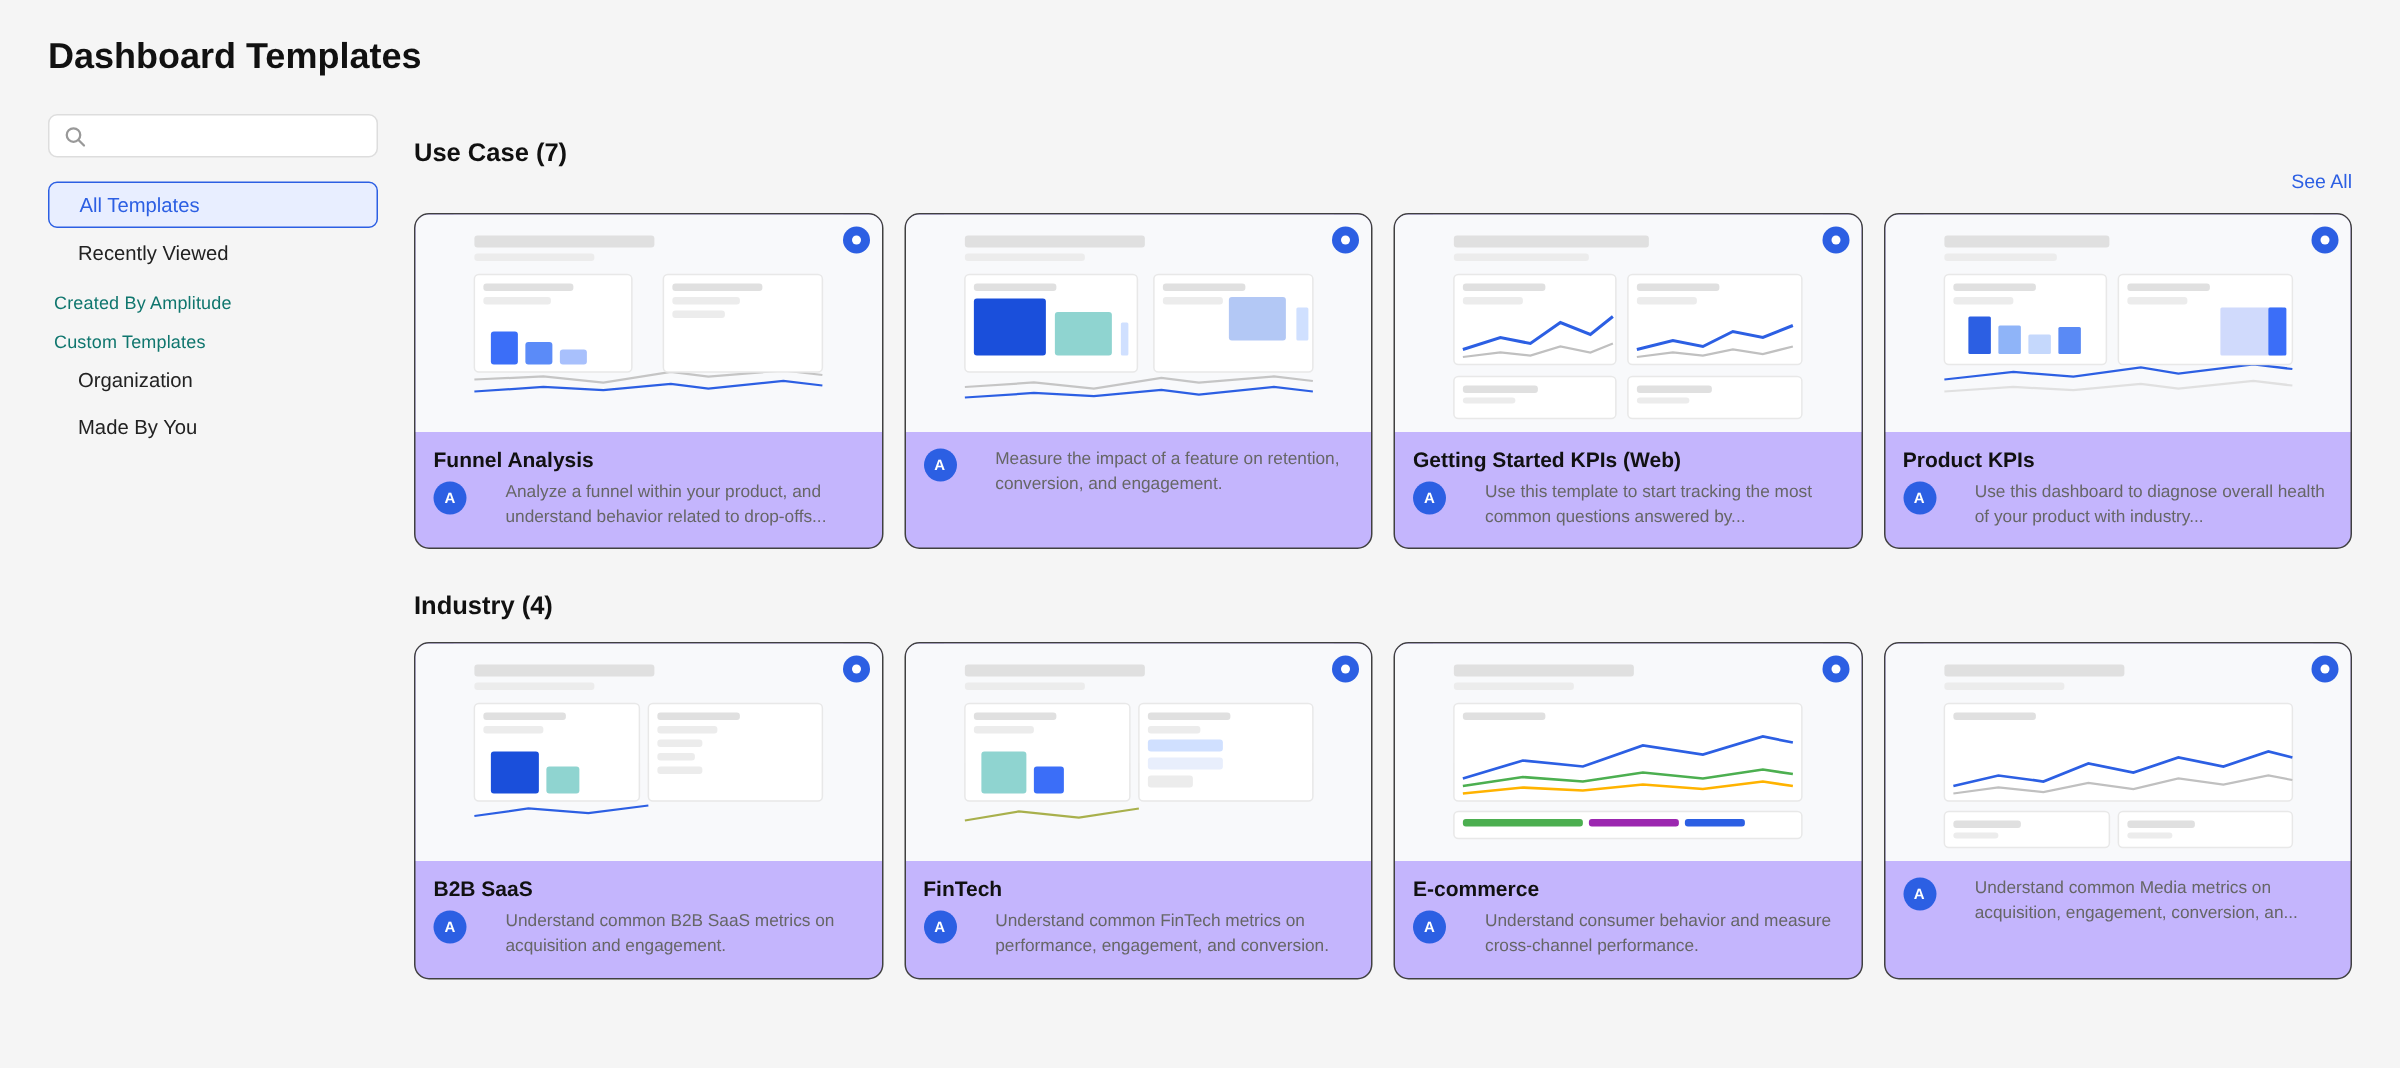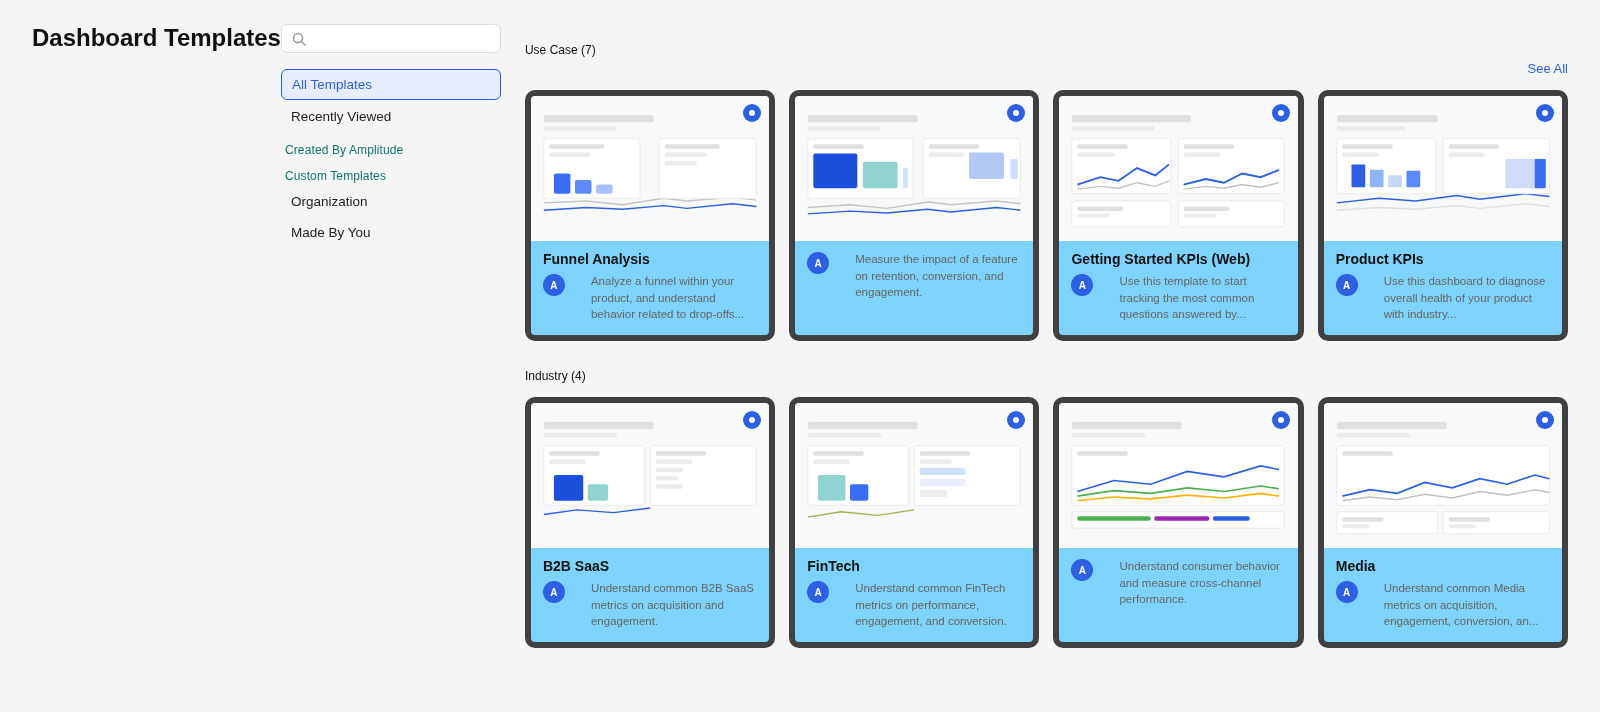--- a/index.html
+++ b/index.html
@@ -4,21 +4,21 @@
   <style>
     * { box-sizing: border-box; margin: 0; padding: 0; }
     body {
       font-family: -apple-system, BlinkMacSystemFont, 'Segoe UI', sans-serif;
       background: #f5f5f5;
       color: #333;
       font-size: 14px;
     }
     .page {
       display: flex;
-      flex-direction: row;
+      flex-direction: column;
       padding: 24px 32px;
       min-height: 712px;
     }
     .page-title {
       font-size: 24px;
       font-weight: 700;
       margin-bottom: 24px;
       color: #111;
     }
     .content {
@@ -54,21 +54,21 @@
       color: #333;
     }
     .sidebar-section-header {
       font-size: 12px;
       color: #0f766e;
       font-weight: 500;
       margin: 12px 0 4px 4px;
       letter-spacing: 0.01em;
     }
     .sidebar-item {
-      padding: 7px 10px;
+      padding: 7px 20px;
       border-radius: 6px;
       cursor: pointer;
       font-size: 13.5px;
       font-weight: 500;
       color: #222;
       margin-bottom: 2px;
     }
     .sidebar-item.active {
       background: #e8eeff;
       color: #2c5fe3;
@@ -81,41 +81,41 @@
     .section {
       margin-bottom: 28px;
     }
     .section-header {
       display: flex;
       align-items: center;
       justify-content: space-between;
       margin-bottom: 14px;
     }
     .section-title {
-      font-size: 12px;
-      font-weight: 400;
+      font-size: 17px;
+      font-weight: 700;
       color: #111;
     }
     .see-all-btn {
       font-size: 13px;
       color: #2c5fe3;
       cursor: pointer;
       background: none;
       border: none;
       font-weight: 500;
       margin-top: 37px;
     }
     .cards-grid {
       display: grid;
       grid-template-columns: repeat(4, 1fr);
       gap: 14px;
     }
     .card {
-      background: #7dd3fc;
-      border: 6px solid #404040;
+      background: #c4b5fd;
+      border: 1px solid #404040;
       border-radius: 10px;
       overflow: hidden;
       cursor: pointer;
       transition: box-shadow 0.15s;
     }
     .card-preview {
       height: 145px;
       background: #f8f9fb;
       position: relative;
       overflow: hidden;
@@ -447,20 +447,21 @@
                 <polyline points="20,100 60,96 100,98 140,94 180,97 220,92 240,95" fill="none" stroke="#ffb300" stroke-width="1.8"></polyline>
                 <rect x="14" y="112" width="232" height="18" rx="3" fill="#fff" stroke="#e8e8e8"></rect>
 
                 <rect x="20" y="117" width="80" height="5" rx="2" fill="#4caf50"></rect>
                 <rect x="104" y="117" width="60" height="5" rx="2" fill="#9c27b0"></rect>
                 <rect x="168" y="117" width="40" height="5" rx="2" fill="#2c5fe3"></rect>
               </svg>
               <div class="card-pin"></div>
             </div>
             <div class="card-body">
+              <div class="card-name">E-commerce</div>
               <div class="card-meta">
                 <div class="amplitude-avatar">A</div>
                 <span class="card-desc">Understand consumer behavior and measure cross-channel performance.</span>
               </div>
             </div>
           </div>
 
           <div class="card">
             <div class="card-preview">
               <svg viewBox="0 0 260 145" xmlns="http://www.w3.org/2000/svg">
@@ -475,21 +476,20 @@
                 <rect x="14" y="112" width="110" height="24" rx="3" fill="#fff" stroke="#e8e8e8"></rect>
                 <rect x="130" y="112" width="116" height="24" rx="3" fill="#fff" stroke="#e8e8e8"></rect>
                 <rect x="20" y="118" width="45" height="5" rx="2" fill="#e0e0e0"></rect>
                 <rect x="20" y="126" width="30" height="4" rx="2" fill="#ececec"></rect>
                 <rect x="136" y="118" width="45" height="5" rx="2" fill="#e0e0e0"></rect>
                 <rect x="136" y="126" width="30" height="4" rx="2" fill="#ececec"></rect>
               </svg>
               <div class="card-pin"></div>
             </div>
             <div class="card-body">
-              <div class="card-name">Media</div>
               <div class="card-meta">
                 <div class="amplitude-avatar">A</div>
                 <span class="card-desc">Understand common Media metrics on acquisition, engagement, conversion, an...</span>
               </div>
             </div>
           </div>
 
         </div>
       </div>
     </main>

